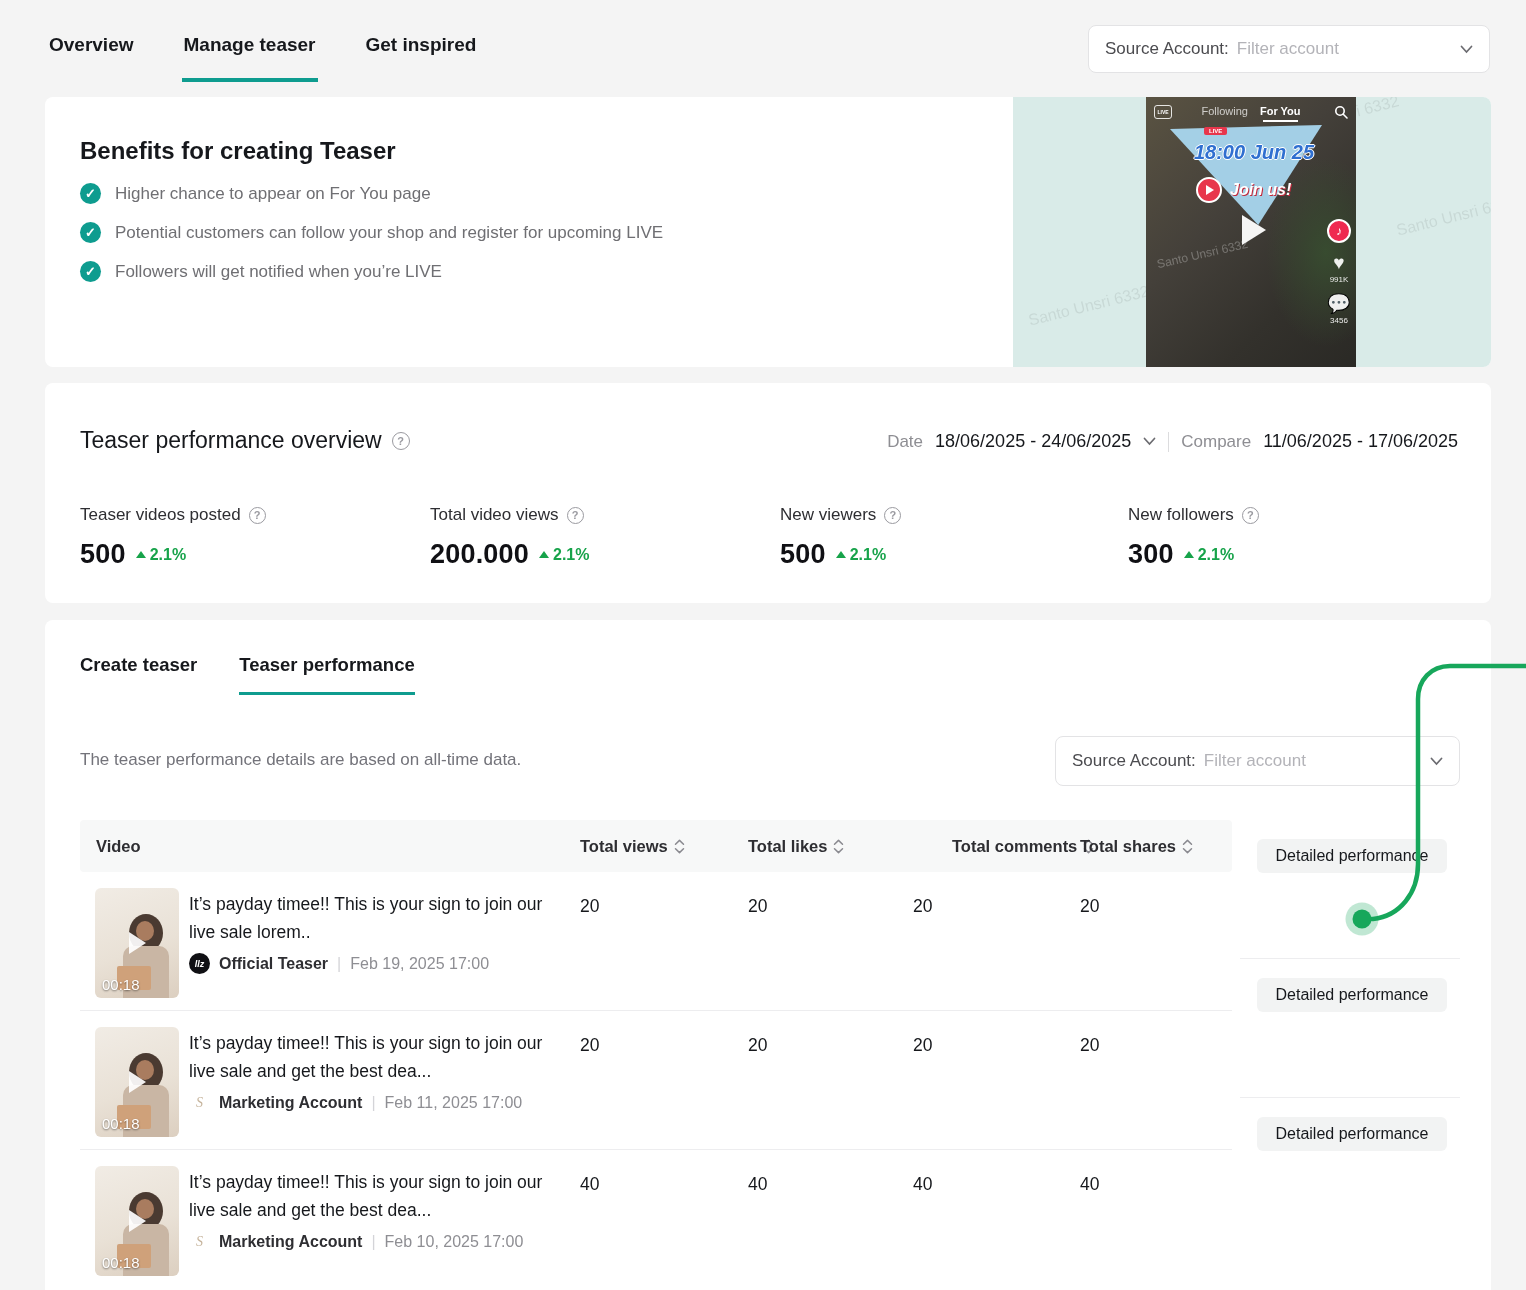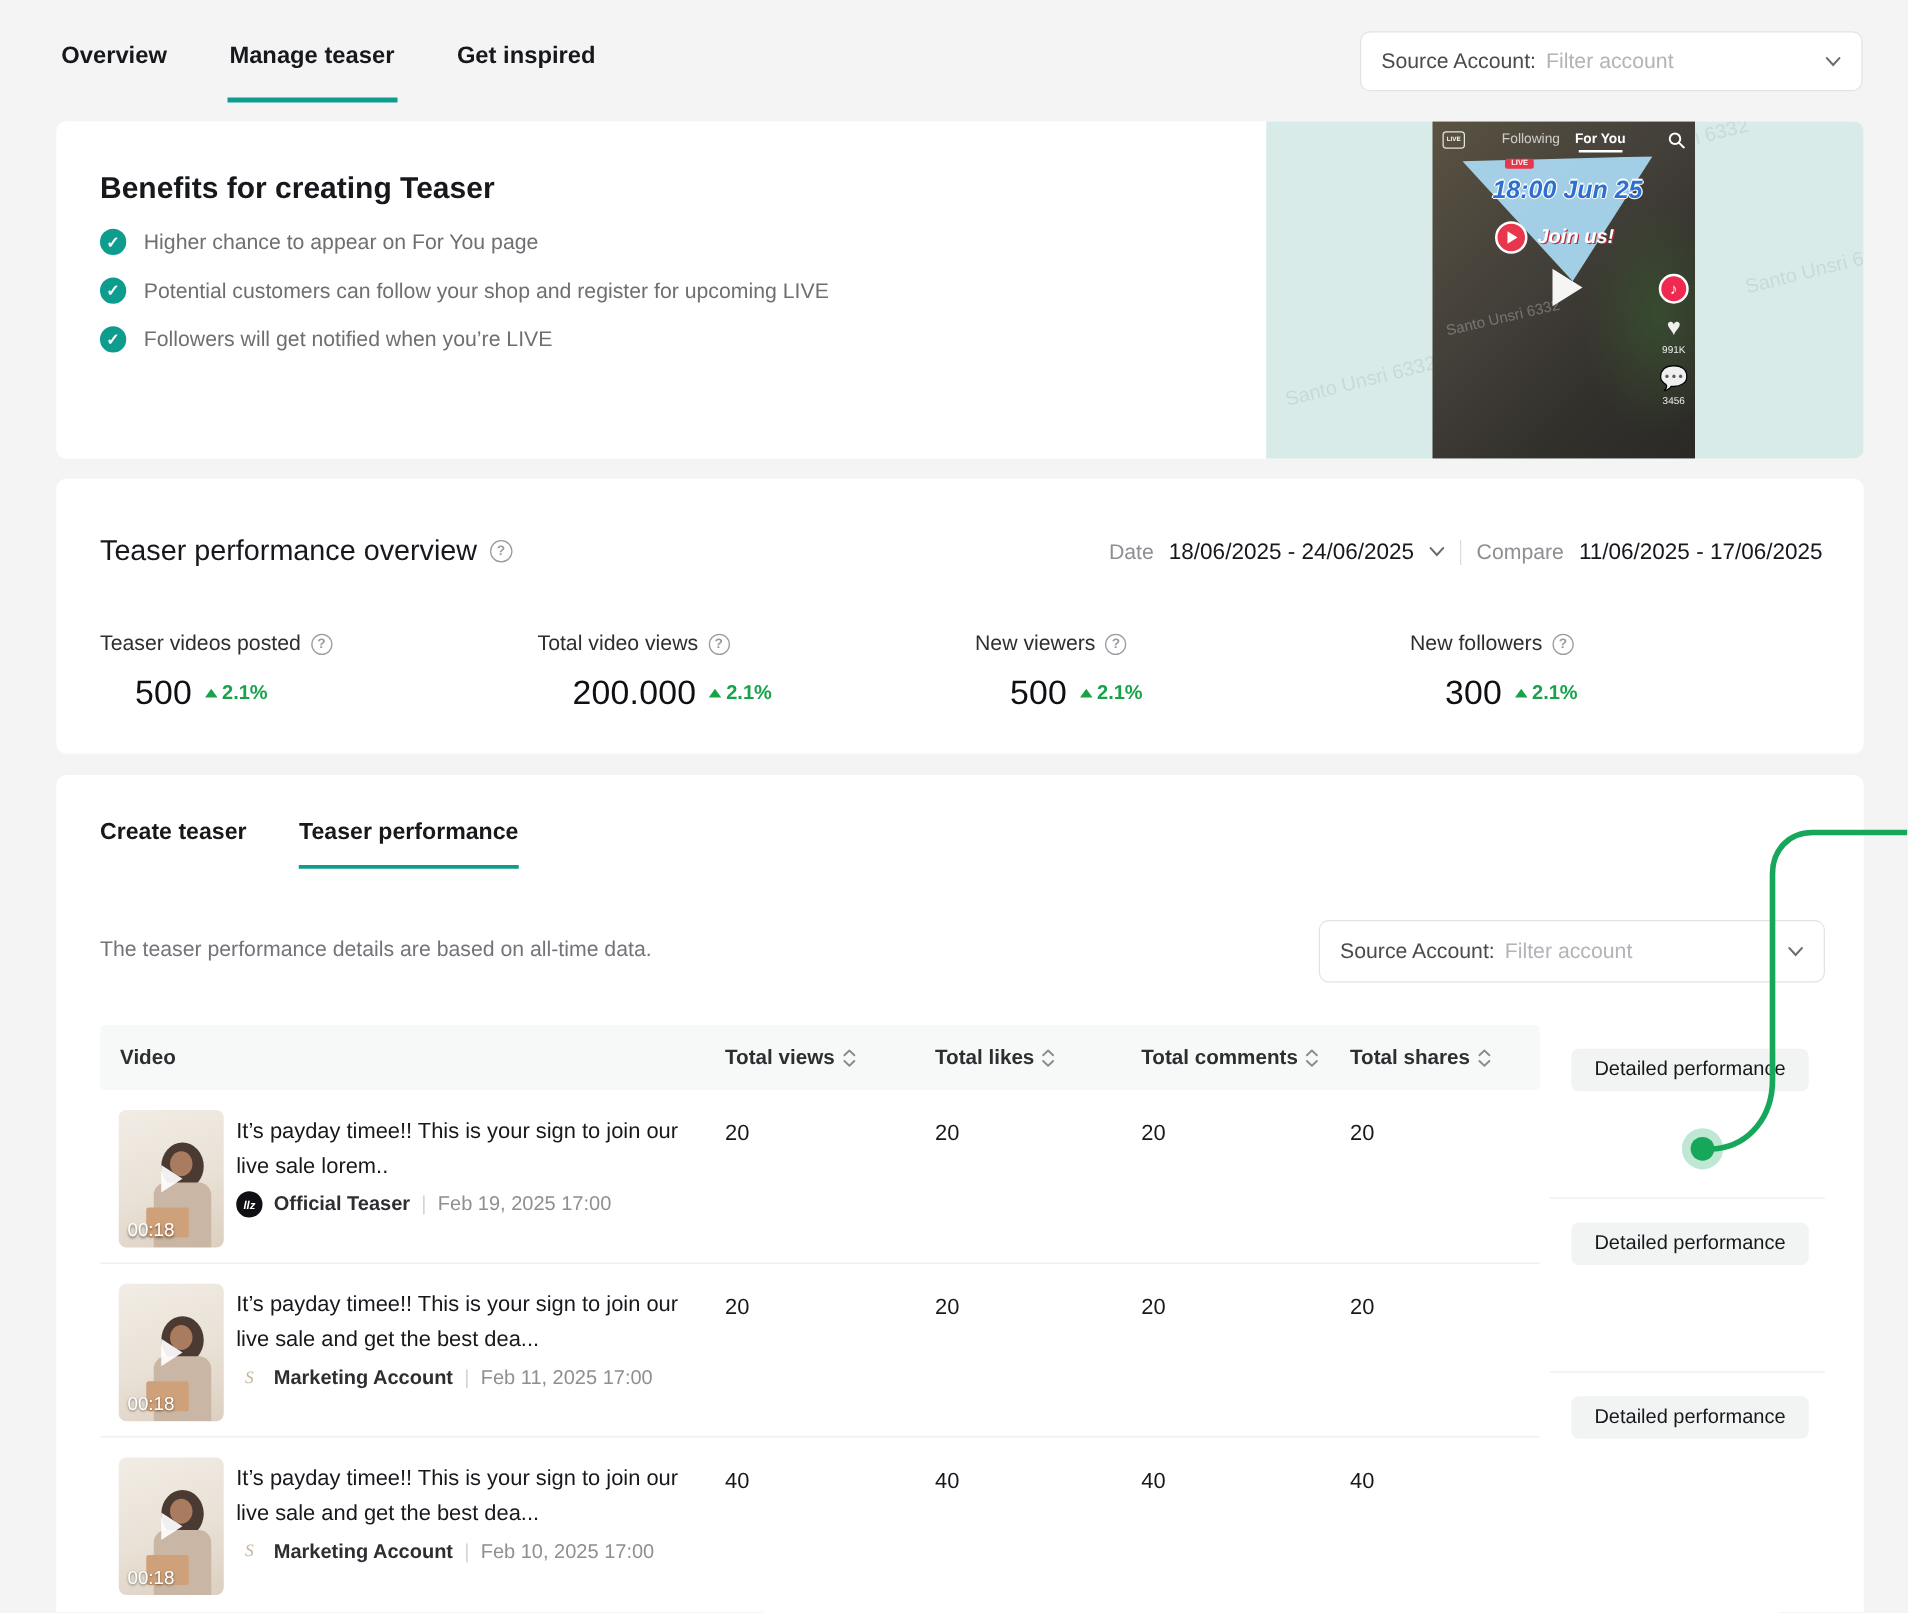--- a/index.html
+++ b/index.html
@@ -54,21 +54,21 @@
   .ov-title-row { position:absolute; left:35px; top:44px; display:flex; align-items:center; gap:10px; }
   .ov-title { font-size:23px; font-weight:400; color:#16181c; }
   .qmark { width:18px; height:18px; border-radius:50%; border:1.4px solid #9a9aa0; color:#9a9aa0; font-size:11px; font-weight:700; display:inline-flex; align-items:center; justify-content:center; flex:0 0 auto; cursor:pointer; }
   .date-row { position:absolute; right:33px; top:48px; display:flex; align-items:center; gap:12px; font-size:18px; }
   .date-row .g { color:#8e8e93; font-size:17px; }
   .date-row .d { color:#16181c; }
   .vdiv { width:1px; height:20px; background:#dcdcdе; background:#dcdcde; }
   .metric { position:absolute; top:122px; }
   .metric .m-label { display:flex; align-items:center; gap:8px; font-size:17px; color:#2e2e32; }
   .metric .m-val-row { display:flex; align-items:center; gap:10px; margin-top:14px; }
-  .metric .m-val { font-size:27px; font-weight:400; color:#101014; letter-spacing:.2px;margin-left:28px; }
+  .metric .m-val { font-size:27px; font-weight:700; color:#101014; letter-spacing:.2px; }
   .delta { display:inline-flex; align-items:center; gap:4px; color:#17a34a; font-size:16px; font-weight:700;text-align:right; }
   .delta .up { width:0; height:0; border-left:5px solid transparent; border-right:5px solid transparent; border-bottom:7px solid #17a34a; }
 
   
   .sub-tabs { position:absolute; left:35px; top:34px; display:flex; gap:42px; }
   .sub-tabs .tab { font-size:18.5px; font-weight:700; color:#16181c; padding-bottom:16px; border-bottom:3px solid transparent; cursor:pointer; }
   .sub-tabs .tab.active { border-bottom-color:#0e9c8f; }
   .note { position:absolute; left:35px; top:130px; font-size:17px; color:#73737a; }
 
   .main-table { position:absolute; left:35px; top:200px; width:1152px; }
@@ -270,21 +270,21 @@
           </div>
         <div class="th" style="left:668px;">
             <span>Total likes</span>
           <span class="sort">
               <svg width="11" height="15" viewBox="0 0 11 15">
                 <path d="M1.5 5.2 5.5 1.4 9.5 5.2" fill="none" stroke="#8a8a90" stroke-width="1.5" stroke-linecap="round" stroke-linejoin="round"></path>
                 <path d="M1.5 9.8 5.5 13.6 9.5 9.8" fill="none" stroke="#8a8a90" stroke-width="1.5" stroke-linecap="round" stroke-linejoin="round"></path>
               </svg>
             </span>
           </div>
-        <div class="th" style="left:833px;justify-content:space-between;">
+        <div class="th" style="left:872px;justify-content:space-between;">
             <span>Total comments</span>
           <span class="sort">
               <svg width="11" height="15" viewBox="0 0 11 15">
                 <path d="M1.5 5.2 5.5 1.4 9.5 5.2" fill="none" stroke="#8a8a90" stroke-width="1.5" stroke-linecap="round" stroke-linejoin="round"></path>
                 <path d="M1.5 9.8 5.5 13.6 9.5 9.8" fill="none" stroke="#8a8a90" stroke-width="1.5" stroke-linecap="round" stroke-linejoin="round"></path>
               </svg>
             </span>
           </div>
         <div class="th" style="left:1000px;">
             <span>Total shares</span>

